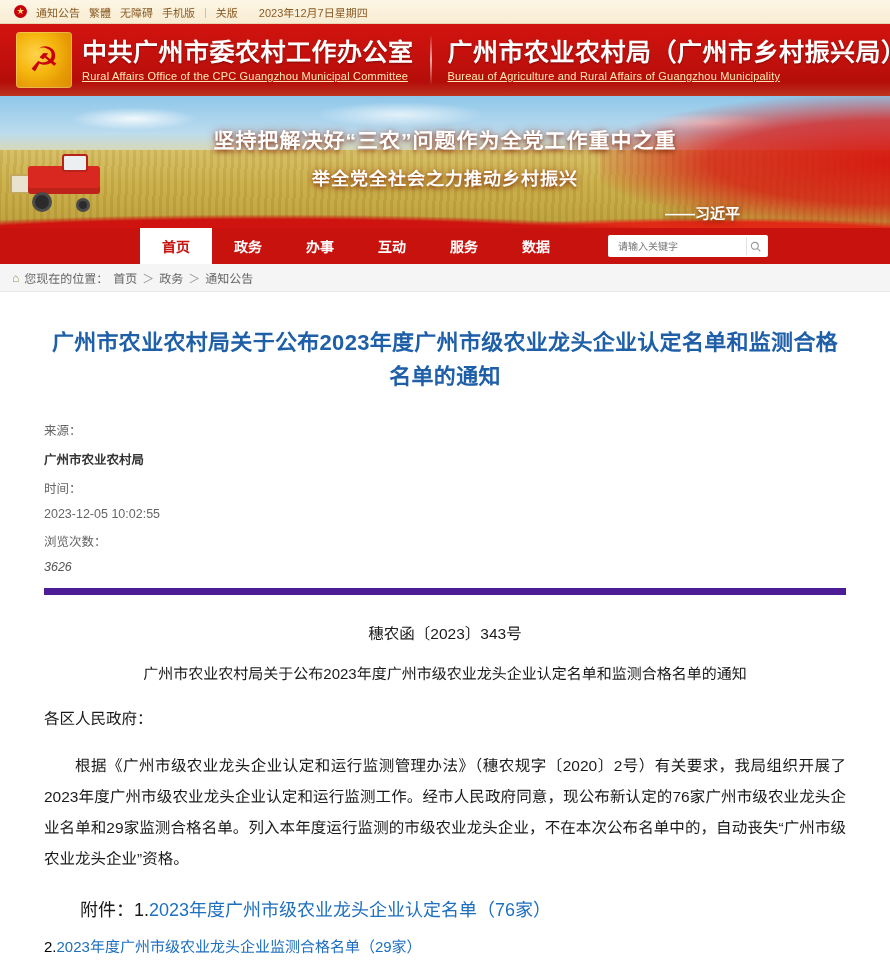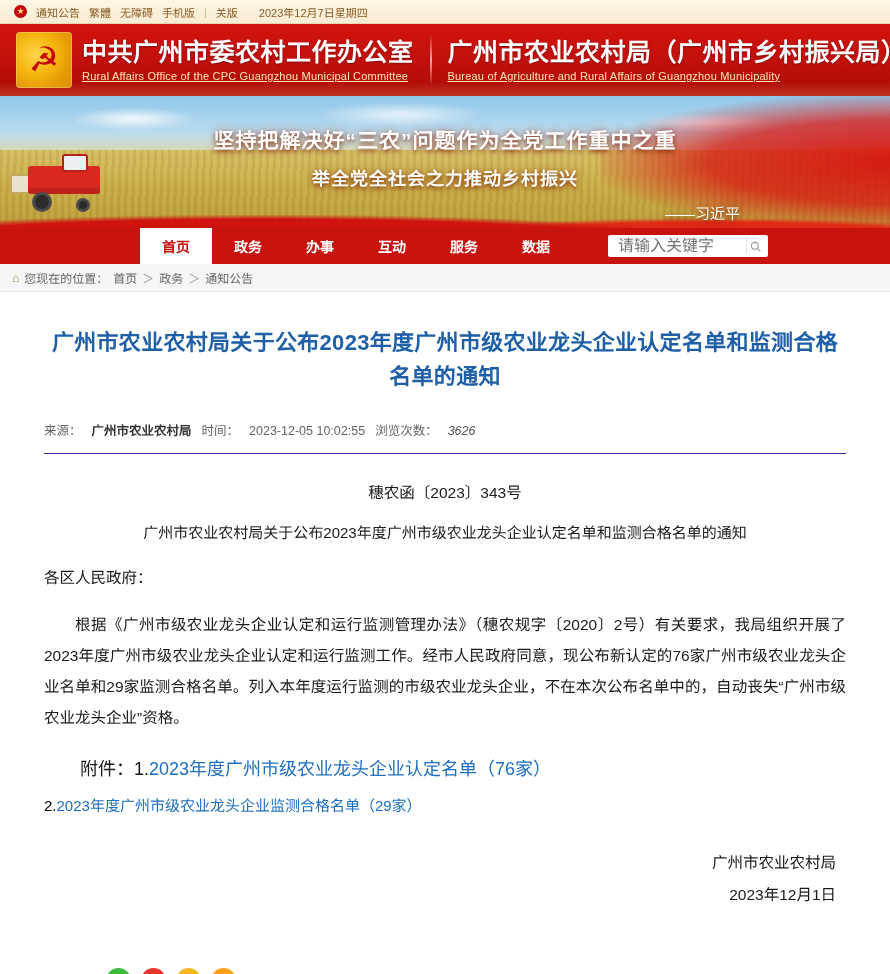--- a/index.html
+++ b/index.html
@@ -149,21 +149,21 @@
   }
   .banner-text {
     position: absolute; left: 0; right: 0; top: 28px;
     text-align: center;
     color: #fff;
     text-shadow: 0 2px 4px rgba(120,30,0,.75), 0 0 8px rgba(150,40,0,.5);
   }
   .banner-text .l1 { font-size: 21px; font-weight: bold; letter-spacing: 1px; }
   .banner-text .l2 { font-size: 18px; font-weight: bold; letter-spacing: 1px; margin-top: 10px; }
   .banner-text .sign {
-    font-size: 15px; font-weight: normal; margin-top: 12px;
+    font-size: 15px; font-weight: bold; margin-top: 12px;
     text-align: right; padding-right: 150px;
   }
 
   
   .nav {
     height: 36px;
     background: #c7120d;
     display: flex;
     align-items: stretch;
     padding-left: 140px;
@@ -185,21 +185,21 @@
   .nav .search {
     position: absolute; right: 122px; top: 7px;
     width: 160px; height: 22px;
     background: #fff;
     border-radius: 2px;
     display: flex; align-items: center;
     padding: 0 4px 0 8px;
   }
   .nav .search input {
     border: 0; outline: 0; flex: 1;
-    font-size: 16px; color: #333;
+    font-size: 10px; color: #333;
     font-family: "Liberation Sans", sans-serif;
     background: transparent;
     min-width: 0;
   }
   .nav .search .sbtn {
     width: 18px; height: 18px; flex: none;
     border-left: 1px solid #e2e2e2;
     display: flex; align-items: center; justify-content: center;
     color: #999; font-size: 11px;
   }
@@ -229,21 +229,22 @@
     margin: 34px 0 0;
     letter-spacing: .3px;
   }
   .meta {
     display: flex; justify-content: flex-start; align-items: baseline;
     gap: 10px;
     font-size: 12.5px;
     color: #666;
     margin-top: 26px;
     padding-bottom: 14px;
-    border-bottom: 1px solid #4c1d95;
+    border-bottom: 7px solid #4c1d95;
+    flex-direction: column;
   }
   .meta b { color: #333; font-weight: bold; }
   .meta .views { font-style: italic; color: #555; }
 
   .doc-no {
     text-align: center;
     font-size: 15.5px;
     color: #1a1a1a;
     margin-top: 26px;
   }

